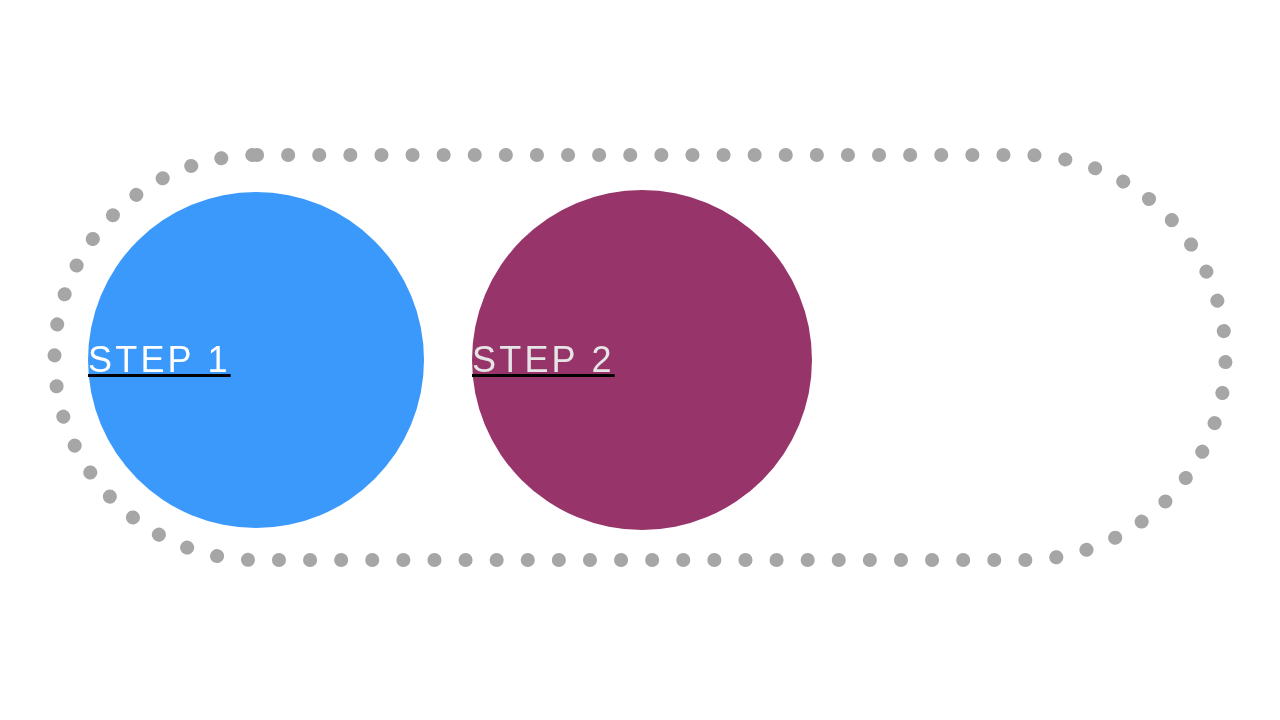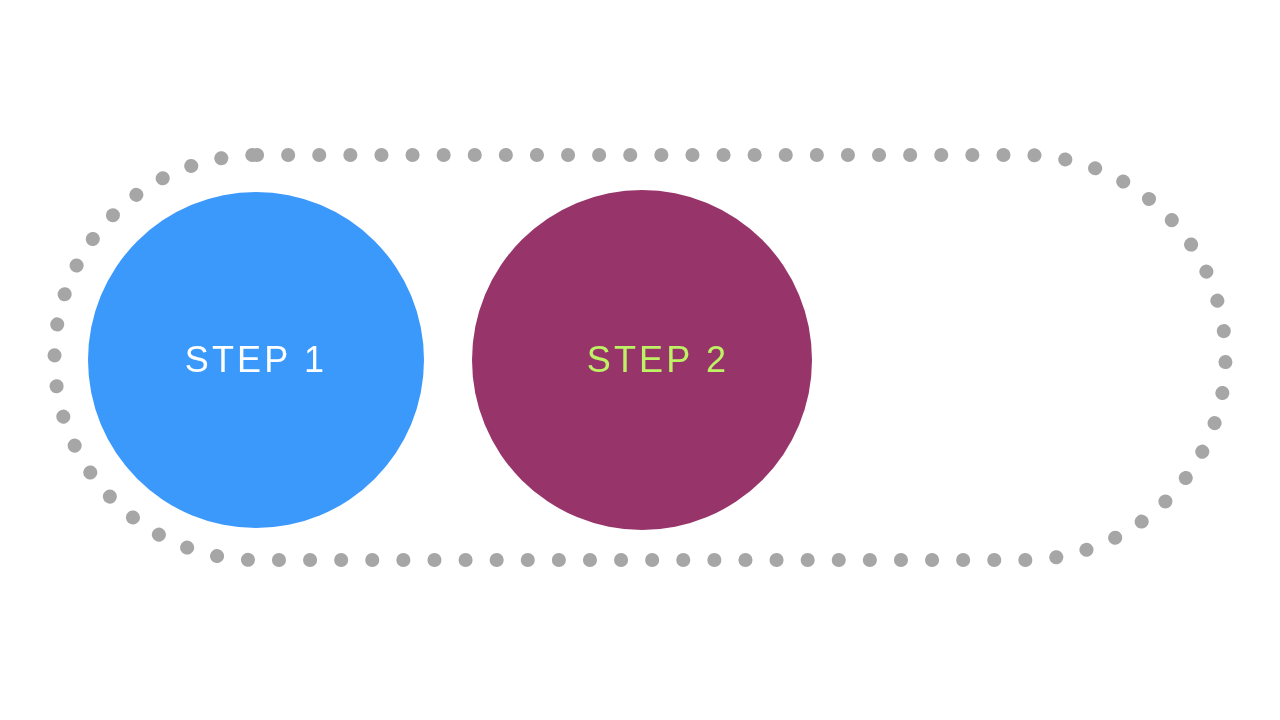--- a/index.html
+++ b/index.html
@@ -31,21 +31,22 @@
     left: 0;
     top: 0;
     width: 1280px;
     height: 720px;
   }
   .step-node {
     position: absolute;
     border-radius: 50%;
     display: flex;
     align-items: center;
-    justify-content: center;
+    justify-content: flex-start;
+    text-decoration: underline;
   }
   .step-label {
     color: #ffffff;
     font-family: "Liberation Sans", "DejaVu Sans", sans-serif;
     font-size: 36px;
     font-weight: 300;
     letter-spacing: 3.2px;
     line-height: 1;
     white-space: nowrap;
     text-align: center;
@@ -67,19 +68,19 @@
     <use href="#stadium-path" fill="none" stroke="#a6a6a6" stroke-width="14" stroke-linecap="round" stroke-dasharray="0.1 31"></use>
   </svg>
 
   <div class="steps-row">
 
     <div class="step-node" id="node-0" style="background: rgb(59, 153, 252); width: 336px; height: 336px; left: 88px; top: 192px;">
       <span class="step-label" style="color: rgb(255, 255, 255);">STEP 1</span>
     </div>
 
     <div class="step-node" id="node-1" style="background: rgb(151, 53, 106); width: 340px; height: 340px; left: 472px; top: 190px;">
-      <span class="step-label" style="color: #bef264; margin-left: 32px;">STEP 2</span>
+      <span class="step-label" style="color: #e5e5e5;">STEP 2</span>
     </div>
 
 
   </div>
 
 </div>
 
 </body></html>

